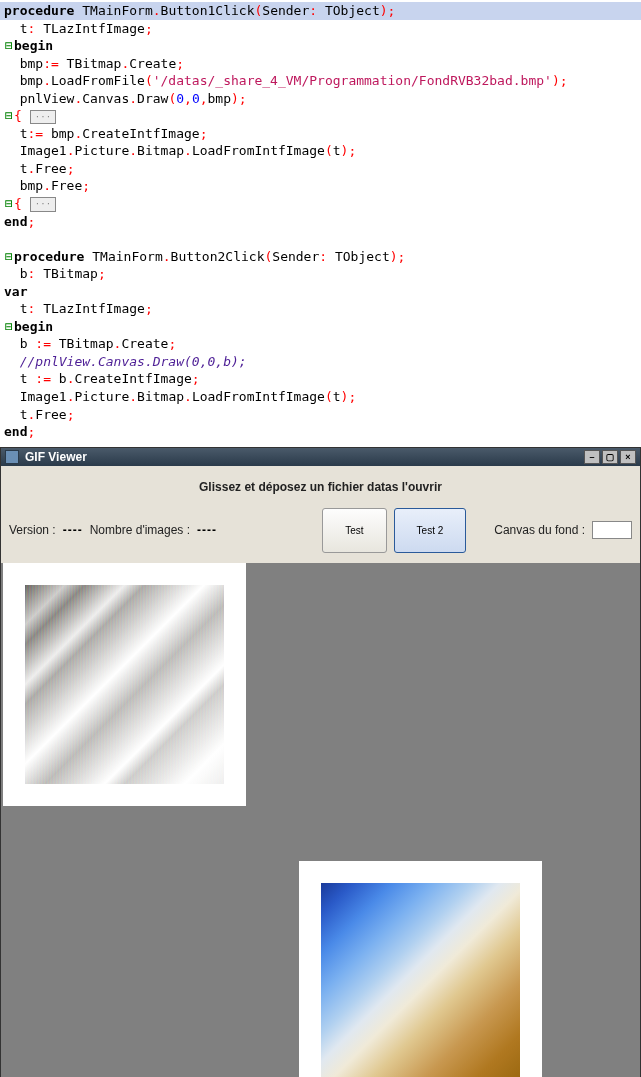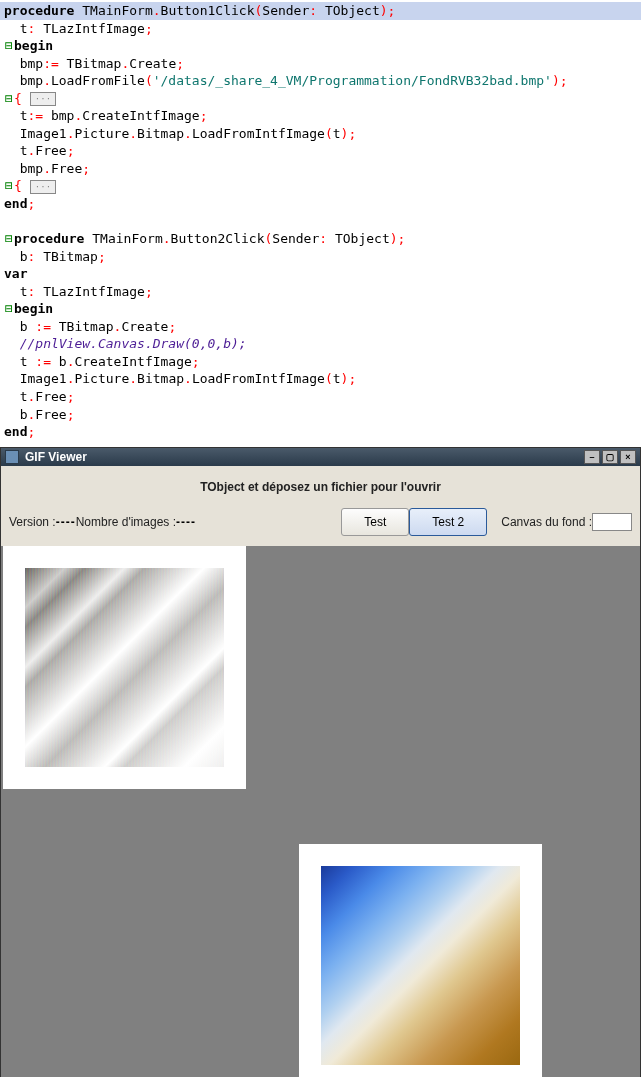--- a/index.html
+++ b/index.html
@@ -1,40 +1,40 @@
 <!DOCTYPE html>
 <html><head>
 <meta charset="utf-8">
 <style>
 * { margin: 0; padding: 0; box-sizing: border-box; }
 body { font-family: "DejaVu Sans Mono", monospace; font-size: 13px; background: #fff; width: 641px; }
 .code-area { background: #fff; padding: 2px 0; line-height: 1.35; font-size: 13px; }
 .code-line { white-space: pre; padding-left: 4px; }
 .hl-line { background: #c8d4ee; }
 .kw { color: #000; font-weight: bold; }
-.str { color: #0f766e; }
+.str { color: #be185d; }
 .num { color: #0000ff; }
 .cmt { color: #4c1d95; font-style: italic; }
 .sym { color: #ff0000; }
 .fold { display: inline-block; border: 1px solid #888; background: #eee; font-size: 9px; padding: 0 4px; margin-left: 8px; color: #888; vertical-align: middle; }
 .fold-marker { display: inline-block; width: 10px; text-align: center; color: #008000; }
 
 .window { border: 1px solid #333; margin-top: 4px; }
 .titlebar { background: linear-gradient(#4a5a6a, #2a3a4a); color: #fff; display: flex; align-items: center; padding: 2px 4px; font-family: sans-serif; font-size: 12px; font-weight: bold; }
 .titlebar-icon { width: 14px; height: 14px; background: #6a8fb5; margin-right: 6px; border: 1px solid #2a3a4a; }
 .titlebar-text { flex: 1; }
 .win-btn { width: 16px; height: 14px; background: #c0c0c0; border: 1px solid #555; margin-left: 2px; display: flex; align-items: center; justify-content: center; font-size: 9px; font-family: sans-serif; color: #000; cursor: pointer; }
 
 .window-body { background: #e6e2d8; font-family: sans-serif; font-size: 12px; }
 .instruction { text-align: center; padding: 14px 0 10px 0; font-weight: bold; color: #222; }
-.toolbar { display: flex; align-items: center; padding: 4px 8px 10px 8px; gap: 0; }
+.toolbar { display: flex; align-items: center; padding: 4px 8px 10px 8px; gap: 7px; }
 .label-txt { color: #222; }
 .dots { font-weight: bold; letter-spacing: 1px; }
 .spacer { flex: 1; }
-.btn { background: linear-gradient(#fdfdfd, #e8e6de); border: 1px solid #999; border-radius: 3px; padding: 6px 22px; font-size: 12px; cursor: pointer; }
+.btn { background: linear-gradient(#fdfdfd, #e8e6de); border: 1px solid #999; border-radius: 3px; padding: 16px 22px; font-size: 10px; cursor: pointer; }
 .btn.sel { border: 1px solid #2a5a9a; background: linear-gradient(#e8effa, #cddaf0); text-align: right; }
 .color-swatch { width: 40px; height: 18px; background: #fff; border: 1px solid #888; cursor: pointer; }
 
 .viewer { background: #808080; padding: 0; height: 548px; position: relative; }
 .panel1 { position: absolute; left: 2px; top: 0; width: 243px; height: 243px; background: #fff; padding: 22px; }
 .panel2 { position: absolute; left: 298px; top: 298px; width: 243px; height: 243px; background: #fff; padding: 22px; }
 .img-box { width: 100%; height: 100%; position: relative; overflow: hidden; }
 
 .gradient1 { width: 100%; height: 100%; background:
   repeating-linear-gradient(90deg,
@@ -51,52 +51,52 @@
 </style>
 </head>
 <body>
 
 <div class="code-area" id="code-area">
     <div class="code-line hl-line"><span class="kw">procedure</span> TMainForm<span class="sym">.</span>Button1Click<span class="sym">(</span>Sender<span class="sym">:</span> TObject<span class="sym">);</span></div>
     <div class="code-line">  t<span class="sym">:</span> TLazIntfImage<span class="sym">;</span></div>
     <div class="code-line"><span class="fold-marker">⊟</span><span class="kw">begin</span></div>
     <div class="code-line">  bmp<span class="sym">:=</span> TBitmap<span class="sym">.</span>Create<span class="sym">;</span></div>
     <div class="code-line">  bmp<span class="sym">.</span>LoadFromFile<span class="sym">(</span><span class="str">'/datas/_share_4_VM/Programmation/FondRVB32bad.bmp'</span><span class="sym">);</span></div>
+    <div class="code-line">  pnlView<span class="sym">.</span>Canvas<span class="sym">.</span>Draw<span class="sym">(</span><span class="num">0</span><span class="sym">,</span><span class="num">0</span><span class="sym">,</span>bmp<span class="sym">);</span></div>
     <div class="code-line"><span class="fold-marker">⊟</span><span class="sym">{</span><span class="fold">···</span></div>
     <div class="code-line">  t<span class="sym">:=</span> bmp<span class="sym">.</span>CreateIntfImage<span class="sym">;</span></div>
     <div class="code-line">  Image1<span class="sym">.</span>Picture<span class="sym">.</span>Bitmap<span class="sym">.</span>LoadFromIntfImage<span class="sym">(</span>t<span class="sym">);</span></div>
     <div class="code-line">  t<span class="sym">.</span>Free<span class="sym">;</span></div>
     <div class="code-line">  bmp<span class="sym">.</span>Free<span class="sym">;</span></div>
     <div class="code-line"><span class="fold-marker">⊟</span><span class="sym">{</span><span class="fold">···</span></div>
     <div class="code-line"><span class="kw">end</span><span class="sym">;</span></div>
     <div class="code-line"> </div>
     <div class="code-line"><span class="fold-marker">⊟</span><span class="kw">procedure</span> TMainForm<span class="sym">.</span>Button2Click<span class="sym">(</span>Sender<span class="sym">:</span> TObject<span class="sym">);</span></div>
     <div class="code-line">  b<span class="sym">:</span> TBitmap<span class="sym">;</span></div>
     <div class="code-line"><span class="kw">var</span></div>
     <div class="code-line">  t<span class="sym">:</span> TLazIntfImage<span class="sym">;</span></div>
     <div class="code-line"><span class="fold-marker">⊟</span><span class="kw">begin</span></div>
     <div class="code-line">  b <span class="sym">:=</span> TBitmap<span class="sym">.</span>Create<span class="sym">;</span></div>
     <div class="code-line">  <span class="cmt">//pnlView.Canvas.Draw(0,0,b);</span></div>
     <div class="code-line">  t <span class="sym">:=</span> b<span class="sym">.</span>CreateIntfImage<span class="sym">;</span></div>
     <div class="code-line">  Image1<span class="sym">.</span>Picture<span class="sym">.</span>Bitmap<span class="sym">.</span>LoadFromIntfImage<span class="sym">(</span>t<span class="sym">);</span></div>
     <div class="code-line">  t<span class="sym">.</span>Free<span class="sym">;</span></div>
-    <div class="code-line">  b<span class="sym">.</span>Free<span class="sym">;</span></div>
     <div class="code-line"><span class="kw">end</span><span class="sym">;</span></div>
   </div>
 
 <div class="window">
   <div class="titlebar">
     <div class="titlebar-icon"></div>
     <div class="titlebar-text">GIF Viewer</div>
     <div class="win-btn">–</div>
     <div class="win-btn">▢</div>
     <div class="win-btn">×</div>
   </div>
   <div class="window-body">
-    <div class="instruction">TObject et déposez un fichier pour l'ouvrir</div>
+    <div class="instruction">Glissez et déposez un fichier datas l'ouvrir</div>
     <div class="toolbar">
       <span class="label-txt">Version :</span>
       <span class="dots">----</span>
       <span class="label-txt">Nombre d'images :</span>
       <span class="dots">----</span>
       <div class="spacer"></div>
       <button class="btn">Test</button>
       <button class="btn sel">Test 2</button>
       <span style="width:14px"></span>
       <span class="label-txt">Canvas du fond :</span>

